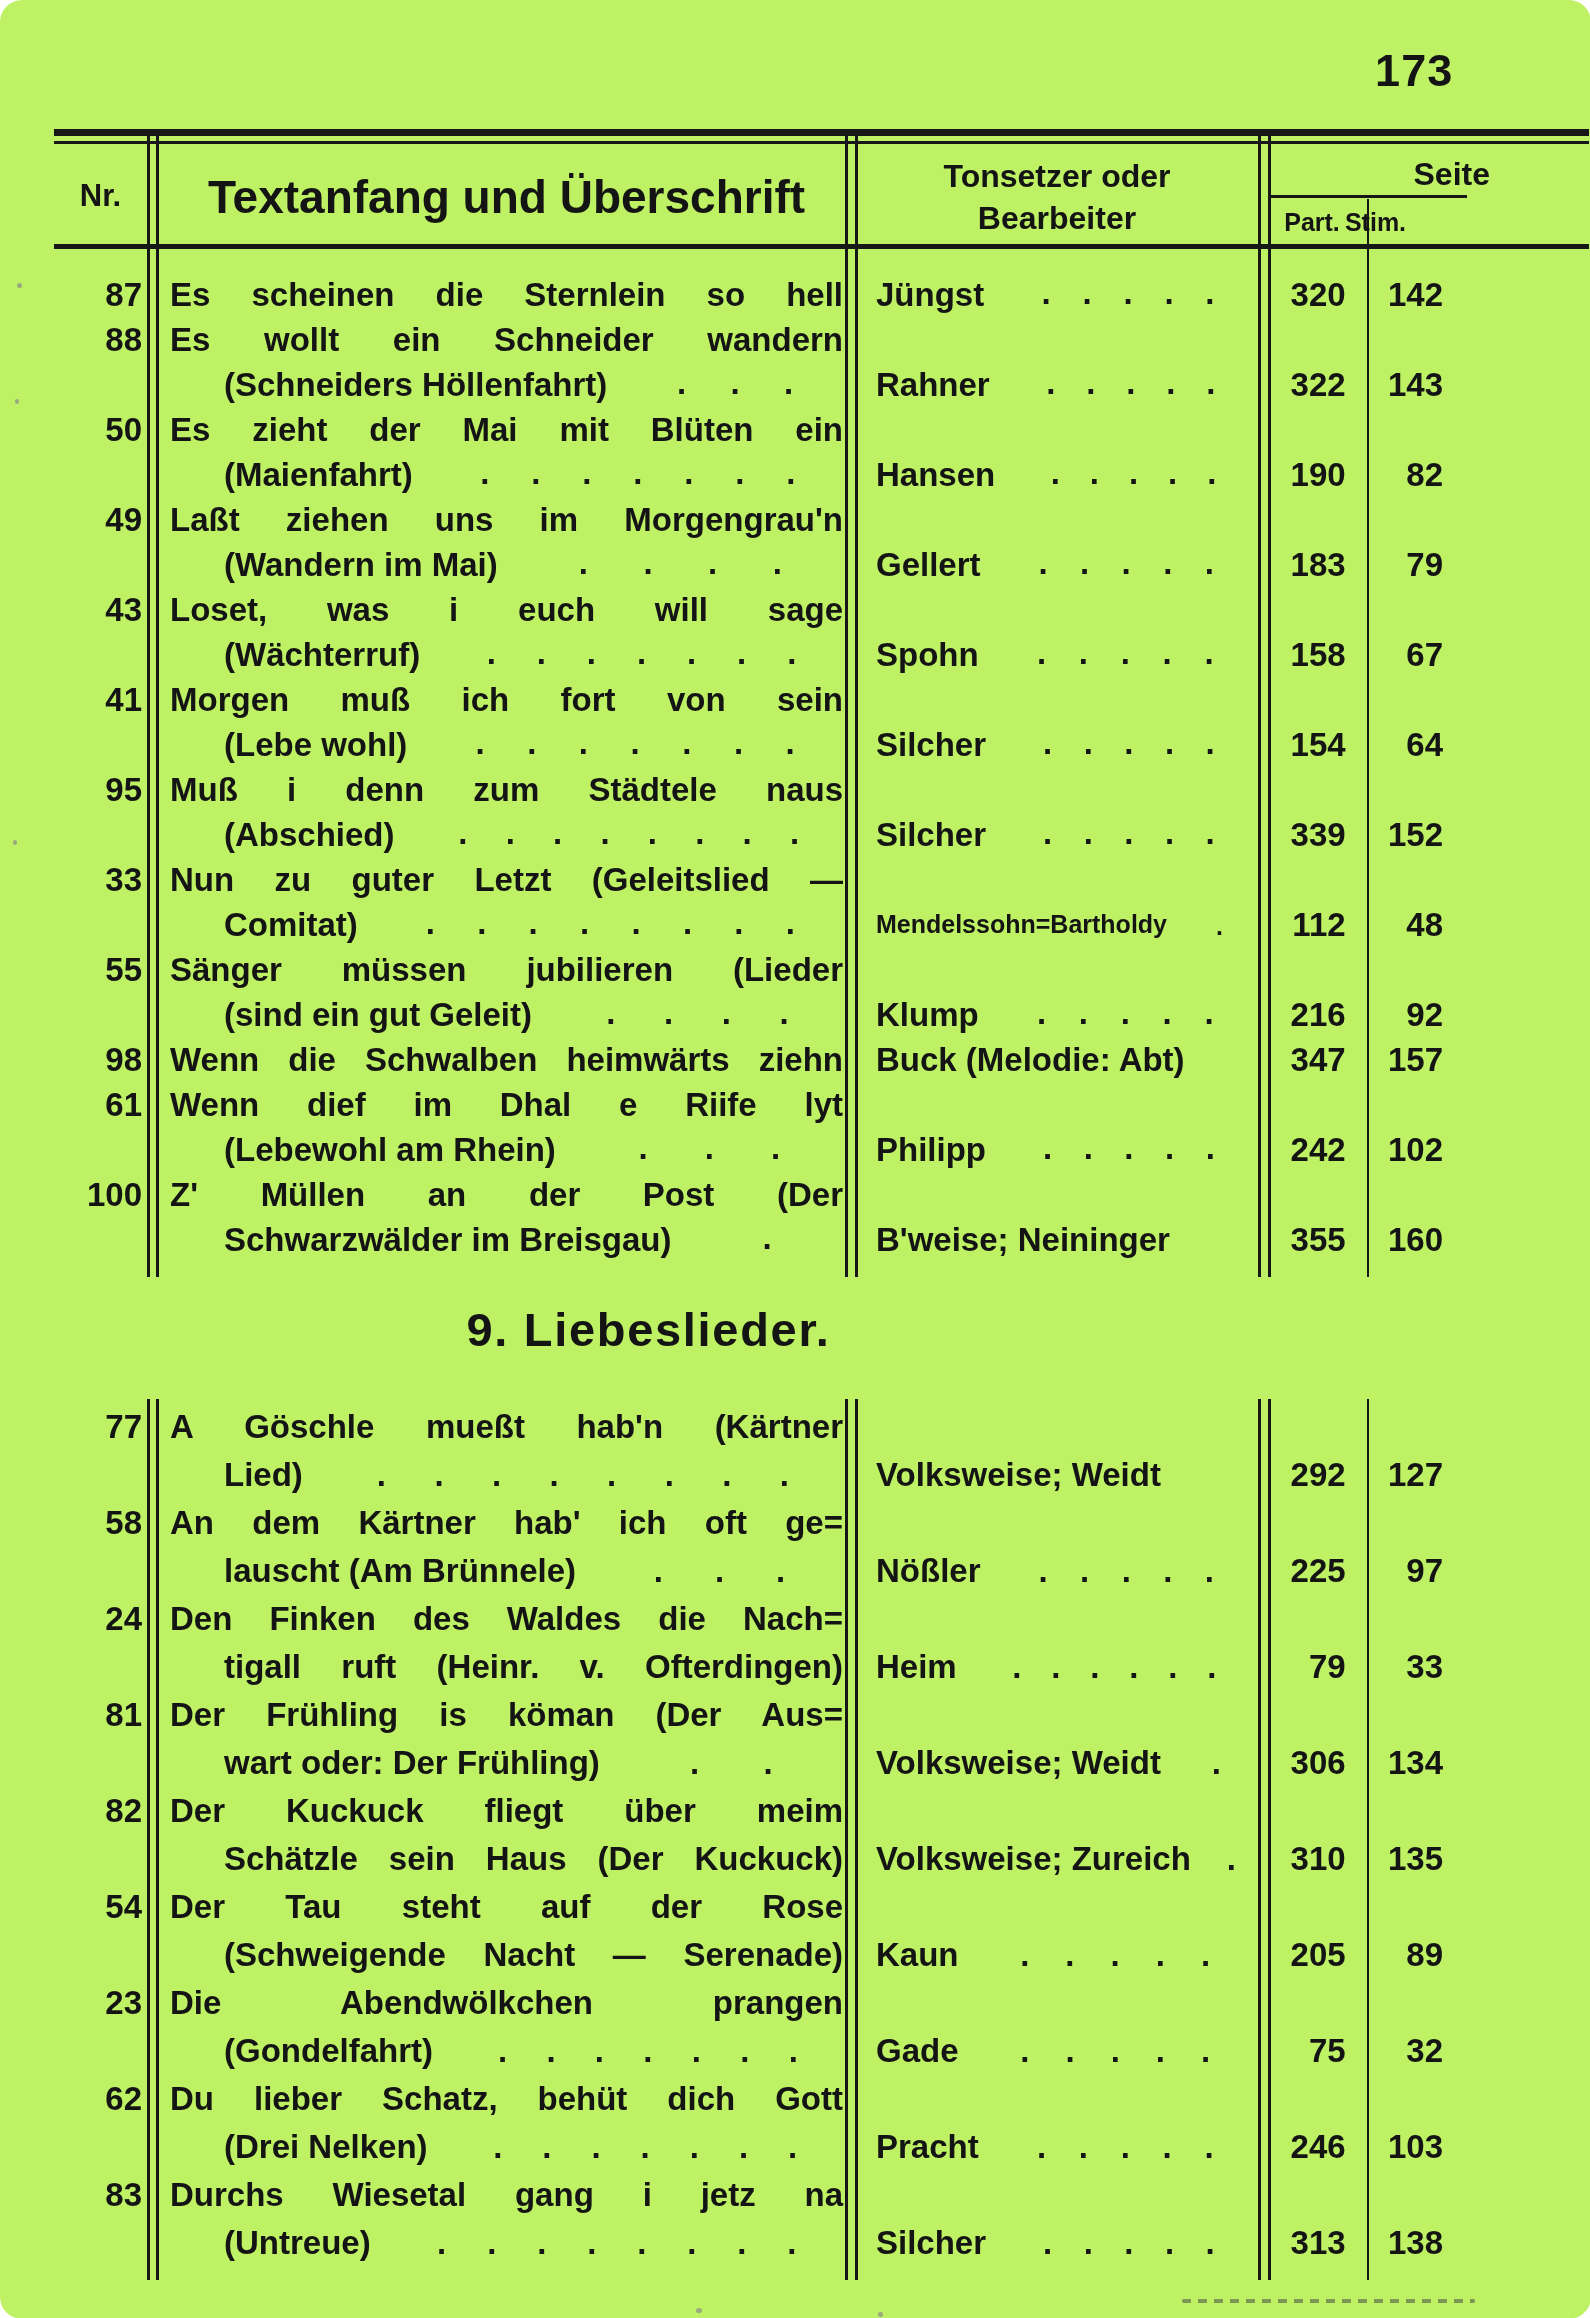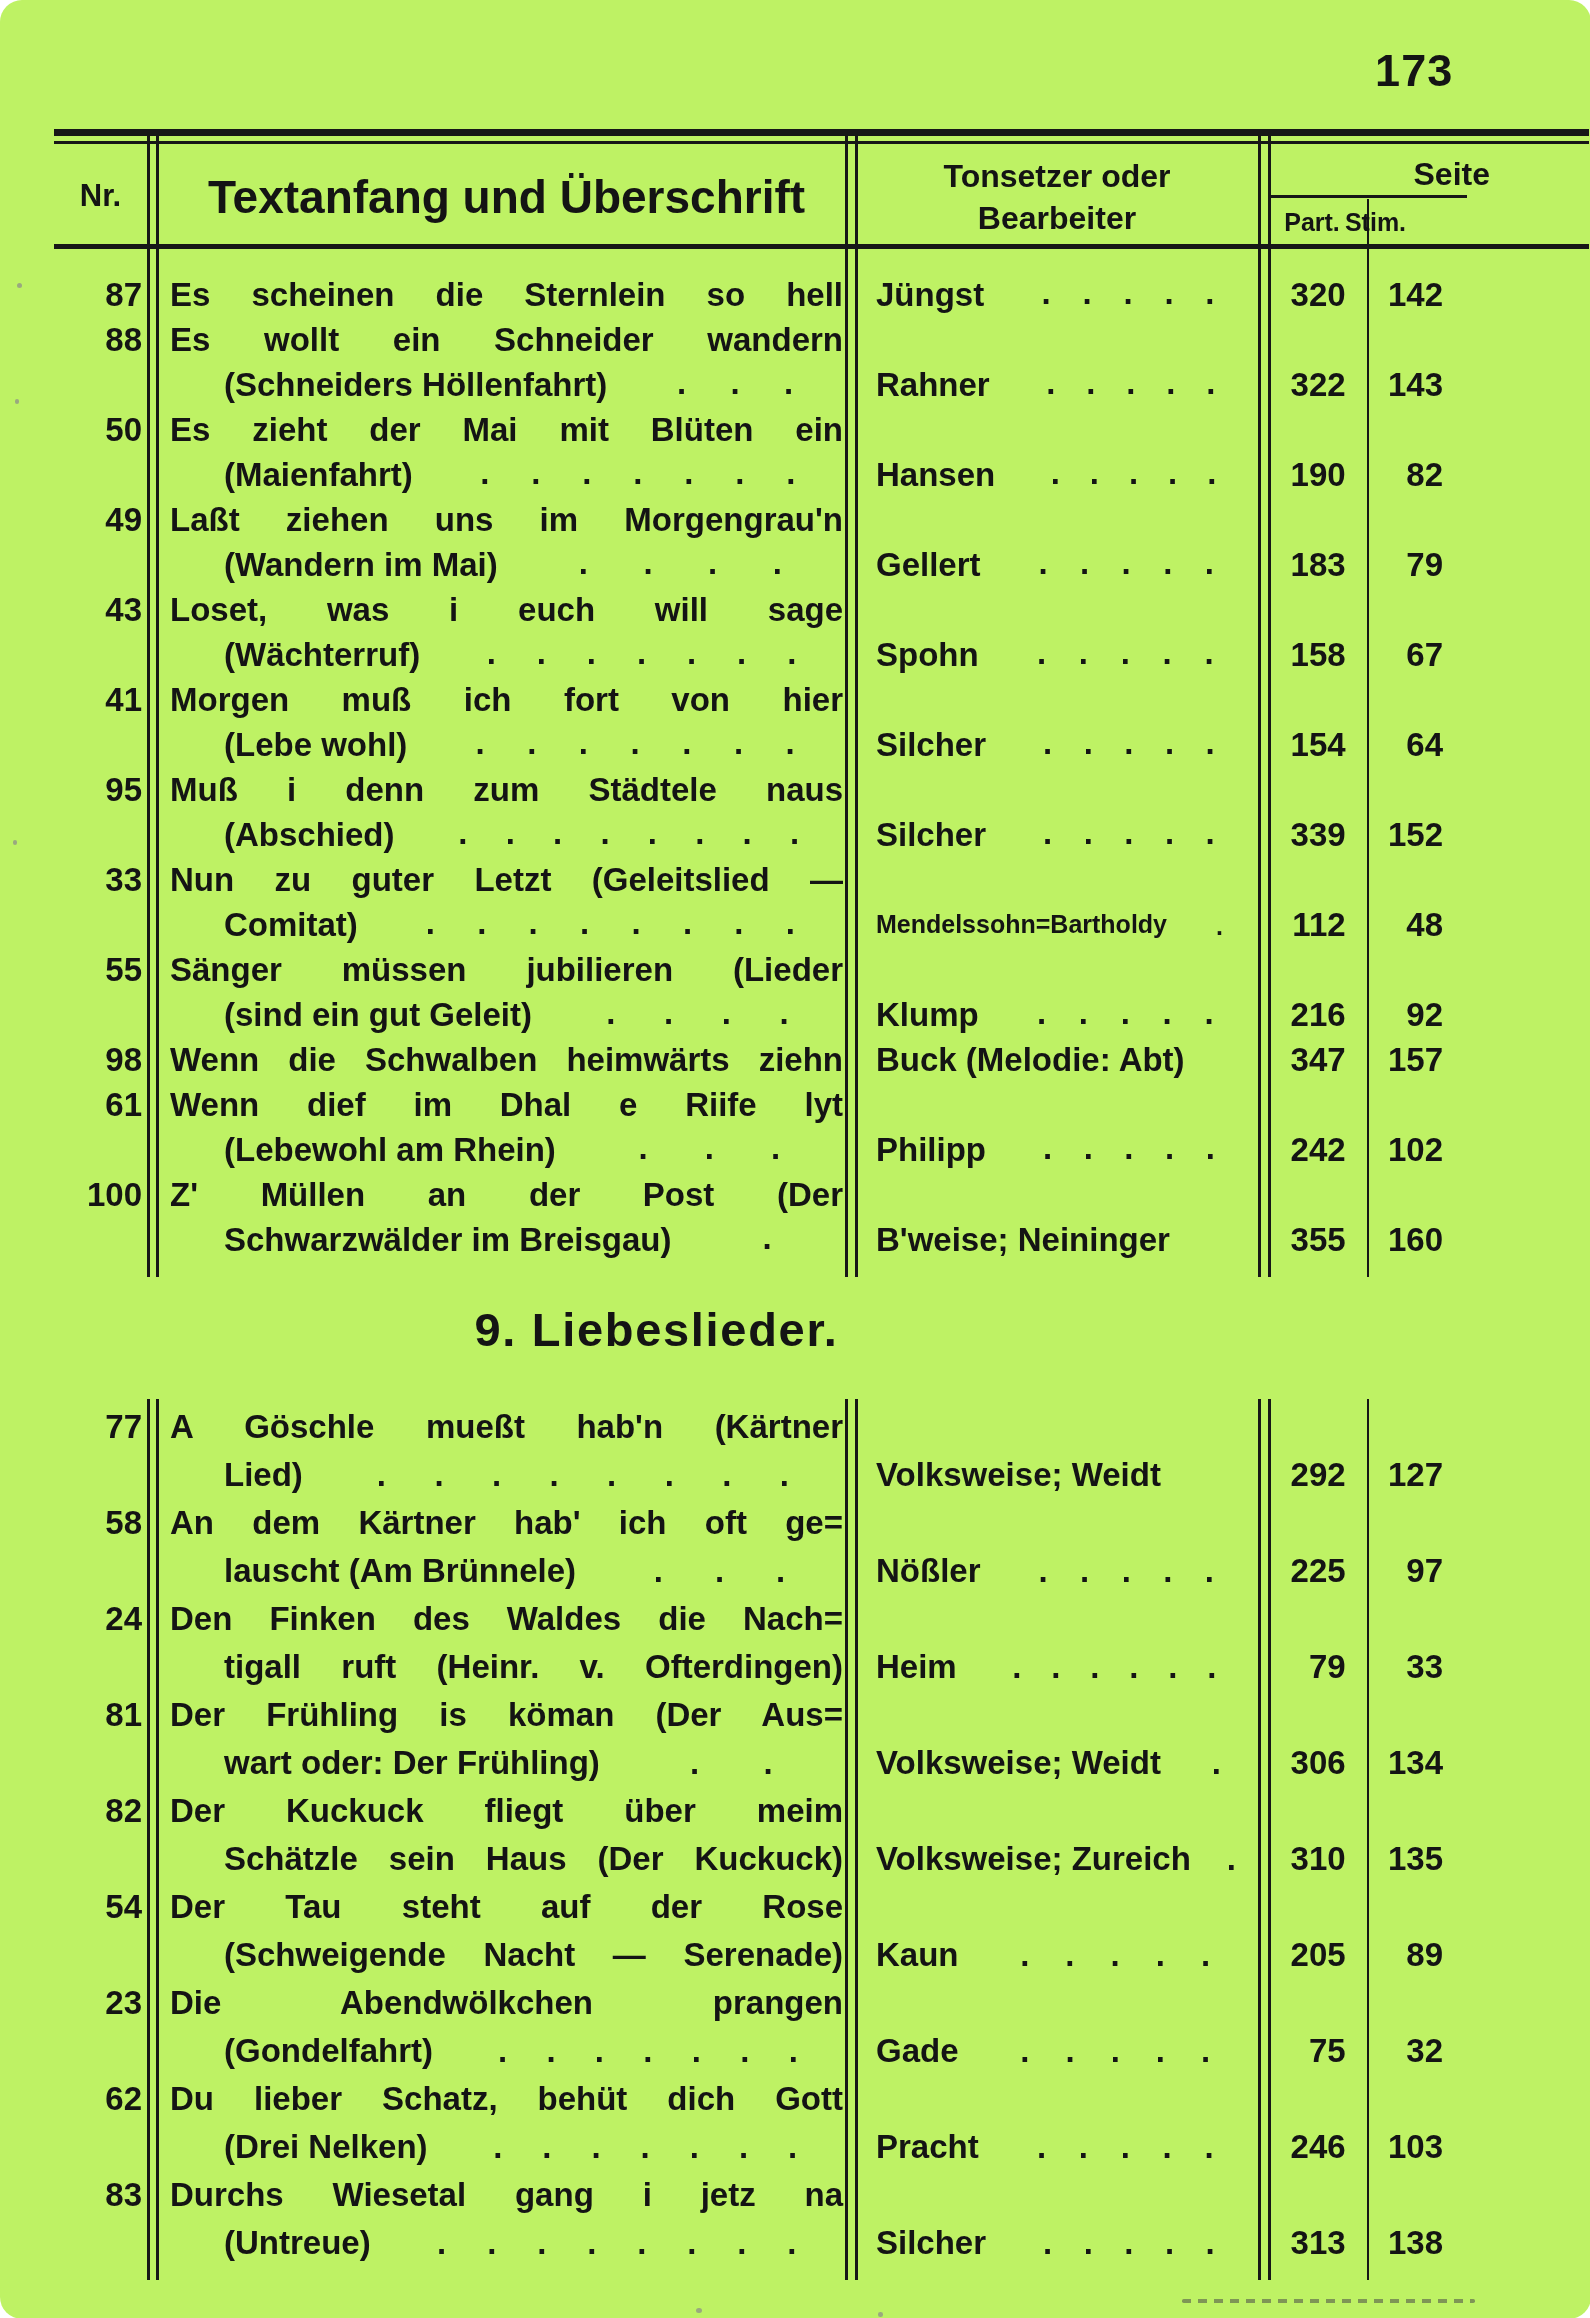--- a/index.html
+++ b/index.html
@@ -18,21 +18,21 @@
   .hdr { position:absolute; text-align:center; white-space:nowrap; }
   .hdr-nr        { left:54px;  width:93px;  top:178px; font-size:31px; }
   .hdr-text      { left:170px; width:673px; top:170px; font-size:46px; }
   .hdr-ton1      { left:858px; width:398px; top:158px; font-size:32px; }
   .hdr-ton2      { left:858px; width:398px; top:200px; font-size:32px; }
   .hdr-seite     { left:1294px; width:196px; top:156px; font-size:32px;text-align:right; }
   .hdr-part      { left:1258px; width:108px; top:208px; font-size:25px; }
   .hdr-stim      { left:1326px; width:99px; top:208px; font-size:25px; }
 
   .section-header { position:absolute; left:0; width:1297px; top:1302px;
-    text-align:center; font-size:47px; letter-spacing:1.7px;padding-left:8px; }
+    text-align:center; font-size:47px; letter-spacing:1.7px; }
 
   .entries { position:absolute; left:54px; width:1398px; }
   #table-wander { top:272px;  --lh:45px; }
   #table-liebes { top:1403px; --lh:48px; }
 
   .entry { display:grid; grid-template-columns:116px 673px 409px 105px 94px; }
   .cell  { font-size:33px; }
   .nr    { text-align:right; padding-right:28px; align-self:start; line-height:var(--lh); }
   .text .line { line-height:var(--lh); height:var(--lh); }
   .line  { display:flex; white-space:nowrap; }
@@ -220,21 +220,21 @@
             <span>.</span>
             <span>.</span>
           </span>
         </div>
         <div class="cell part">158</div>
         <div class="cell stim">67</div>
       </div>
       <div class="entry">
         <div class="cell nr">41</div>
         <div class="cell text">
-          <div class="line justify">Morgen muß ich fort von hier</div>
+          <div class="line justify">Morgen muß ich fort von sein</div>
           <div class="line cont">
             <span class="lt">(Lebe wohl)</span>
             <span class="dots">
               <span>.</span>
               <span>.</span>
               <span>.</span>
               <span>.</span>
               <span>.</span>
               <span>.</span>
               <span>.</span>

